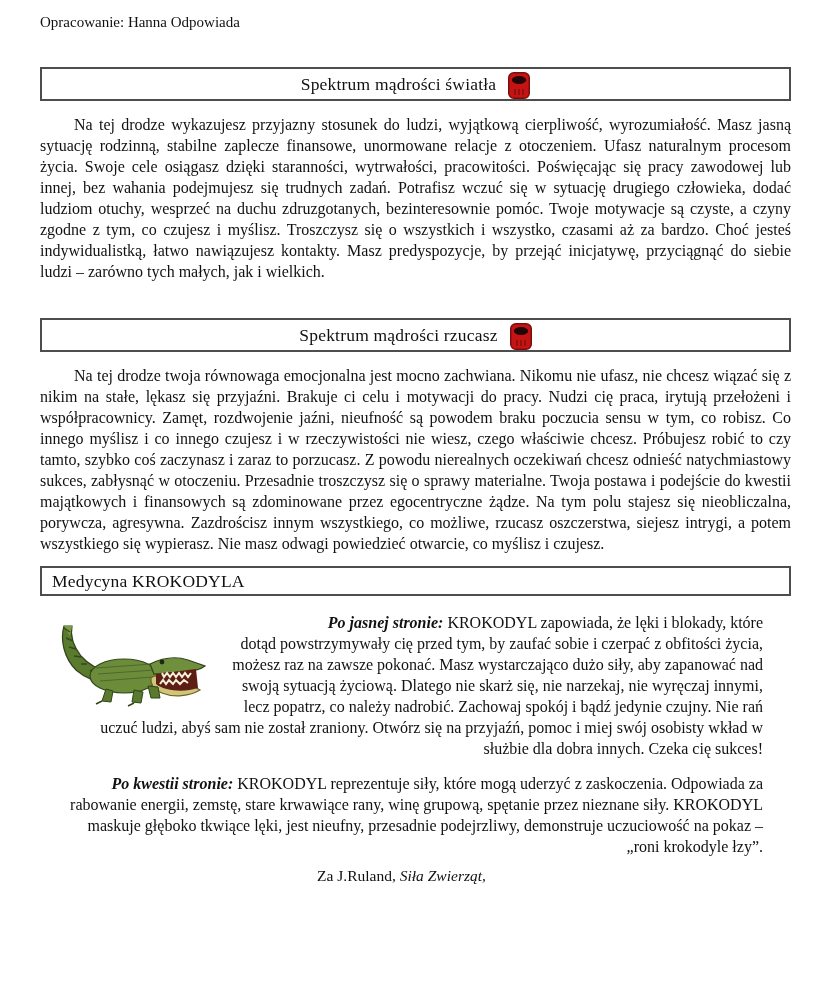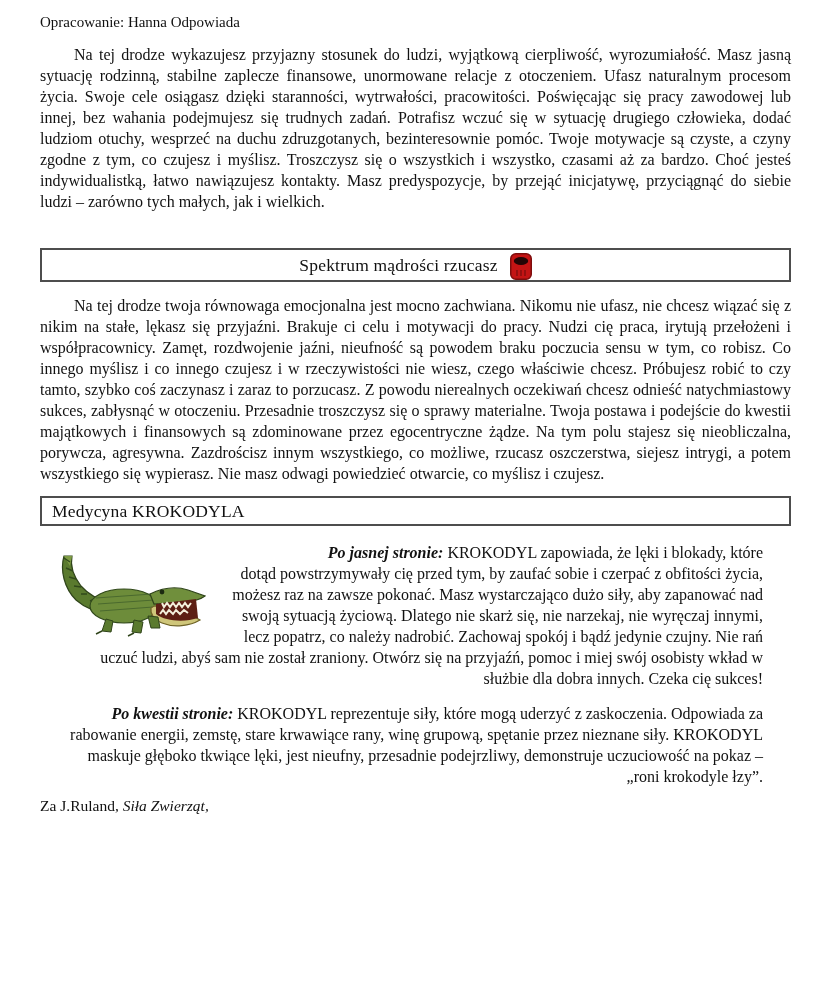--- a/index.html
+++ b/index.html
@@ -56,32 +56,44 @@
   .lead { font-weight: bold; font-style: italic; }
   .ital { font-style: italic; }
   .croc-float {
     float: left;
     width: 160px;
     height: 100px;
     margin: 2px 18px 2px -15px;
   }
   .attribution {
     font-size: 15.5px;
-    text-align: left;
+    text-align: center;
     margin: 10px 28px 0 0;
   }
   .clear { clear: both; }
 </style>
 </head>
 <body>
 
 <div class="page">
 
   <div class="credit">Opracowanie: Hanna Odpowiada</div>
 
+  <div class="header-box">
+    <span class="header-title">Spektrum mądrości światła</span>
+    <span class="imix-glyph">
+      <svg width="22" height="27" viewBox="0 0 22 27" aria-hidden="true">
+        <rect x="0.75" y="0.75" width="20.5" height="25.5" rx="5" fill="#c41414" stroke="#7d0d0d" stroke-width="1.5"></rect>
+        <ellipse cx="11" cy="8" rx="7.2" ry="4" fill="#230505"></ellipse>
+        <line x1="7" y1="17" x2="7" y2="23" stroke="#7d0d0d" stroke-width="1.3"></line>
+        <line x1="11" y1="17" x2="11" y2="23" stroke="#7d0d0d" stroke-width="1.3"></line>
+        <line x1="15" y1="17" x2="15" y2="23" stroke="#7d0d0d" stroke-width="1.3"></line>
+      </svg>
+    </span>
+  </div>
 
   <p class="body-para">Na tej drodze wykazujesz przyjazny stosunek do ludzi, wyjątkową cierpliwość, wyrozumiałość. Masz jasną sytuację rodzinną, stabilne zaplecze finansowe, unormowane relacje z otoczeniem. Ufasz naturalnym procesom życia. Swoje cele osiągasz dzięki staranności, wytrwałości, pracowitości. Poświęcając się pracy zawodowej lub innej, bez wahania podejmujesz się trudnych zadań. Potrafisz wczuć się w sytuację drugiego człowieka, dodać ludziom otuchy, wesprzeć na duchu zdruzgotanych, bezinteresownie pomóc. Twoje motywacje są czyste, a czyny zgodne z tym, co czujesz i myślisz. Troszczysz się o wszystkich i wszystko, czasami aż za bardzo. Choć jesteś indywidualistką, łatwo nawiązujesz kontakty. Masz predyspozycje, by przejąć inicjatywę, przyciągnąć do siebie ludzi – zarówno tych małych, jak i wielkich.</p>
 
   <div class="header-box">
     <span class="header-title">Spektrum mądrości rzucasz</span>
     <span class="imix-glyph">
       <svg width="22" height="27" viewBox="0 0 22 27" aria-hidden="true">
         <rect x="0.75" y="0.75" width="20.5" height="25.5" rx="5" fill="#c41414" stroke="#7d0d0d" stroke-width="1.5"></rect>
         <ellipse cx="11" cy="8" rx="7.2" ry="4" fill="#230505"></ellipse>
         <line x1="7" y1="17" x2="7" y2="23" stroke="#7d0d0d" stroke-width="1.3"></line>

